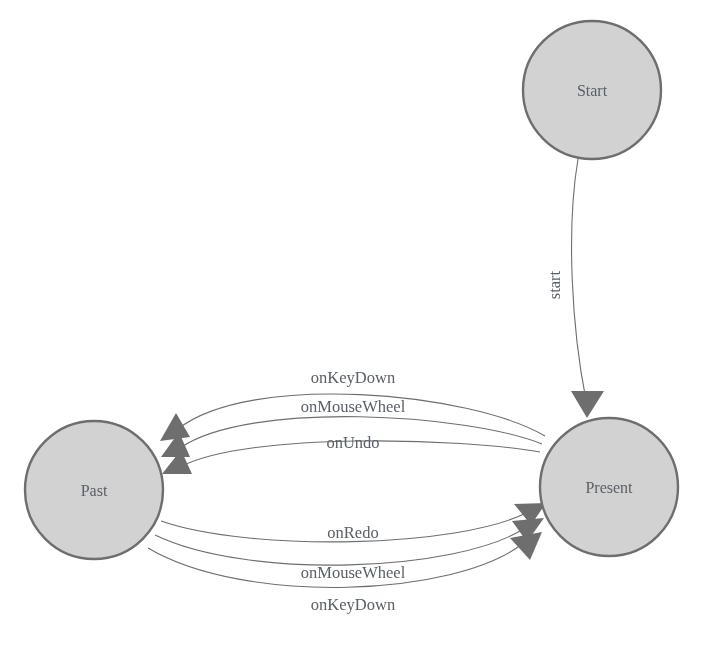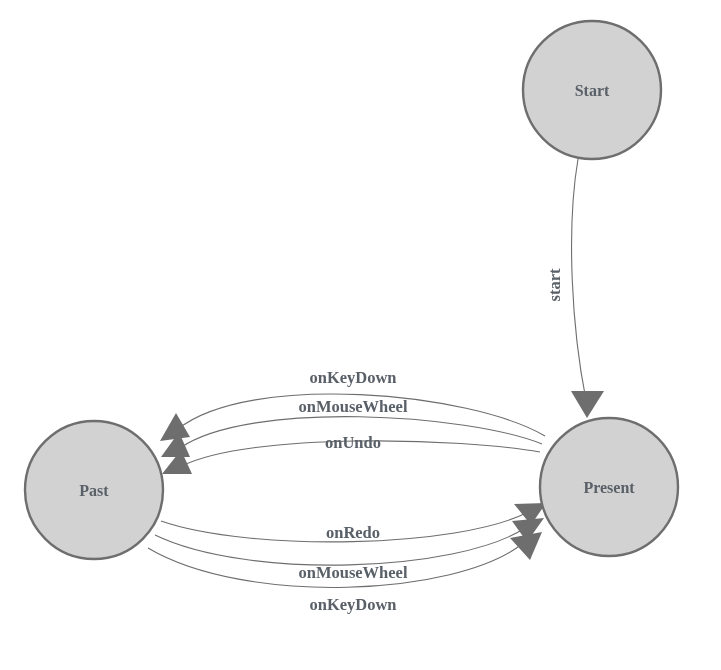--- a/index.html
+++ b/index.html
@@ -12,21 +12,20 @@
     width: 721px;
     height: 670px;
     overflow: hidden;
     font-family: "Liberation Serif", "DejaVu Serif", serif;
   }
   #diagram-canvas {
     position: relative;
     width: 721px;
     height: 670px;
     background: #ffffff;
-    font-weight: bold;
   }
   svg#graph {
     display: block;
     width: 721px;
     height: 670px;
   }
   .node-circle {
     fill: #d2d2d2;
     stroke: #6e6e6e;
     stroke-width: 2.4;

